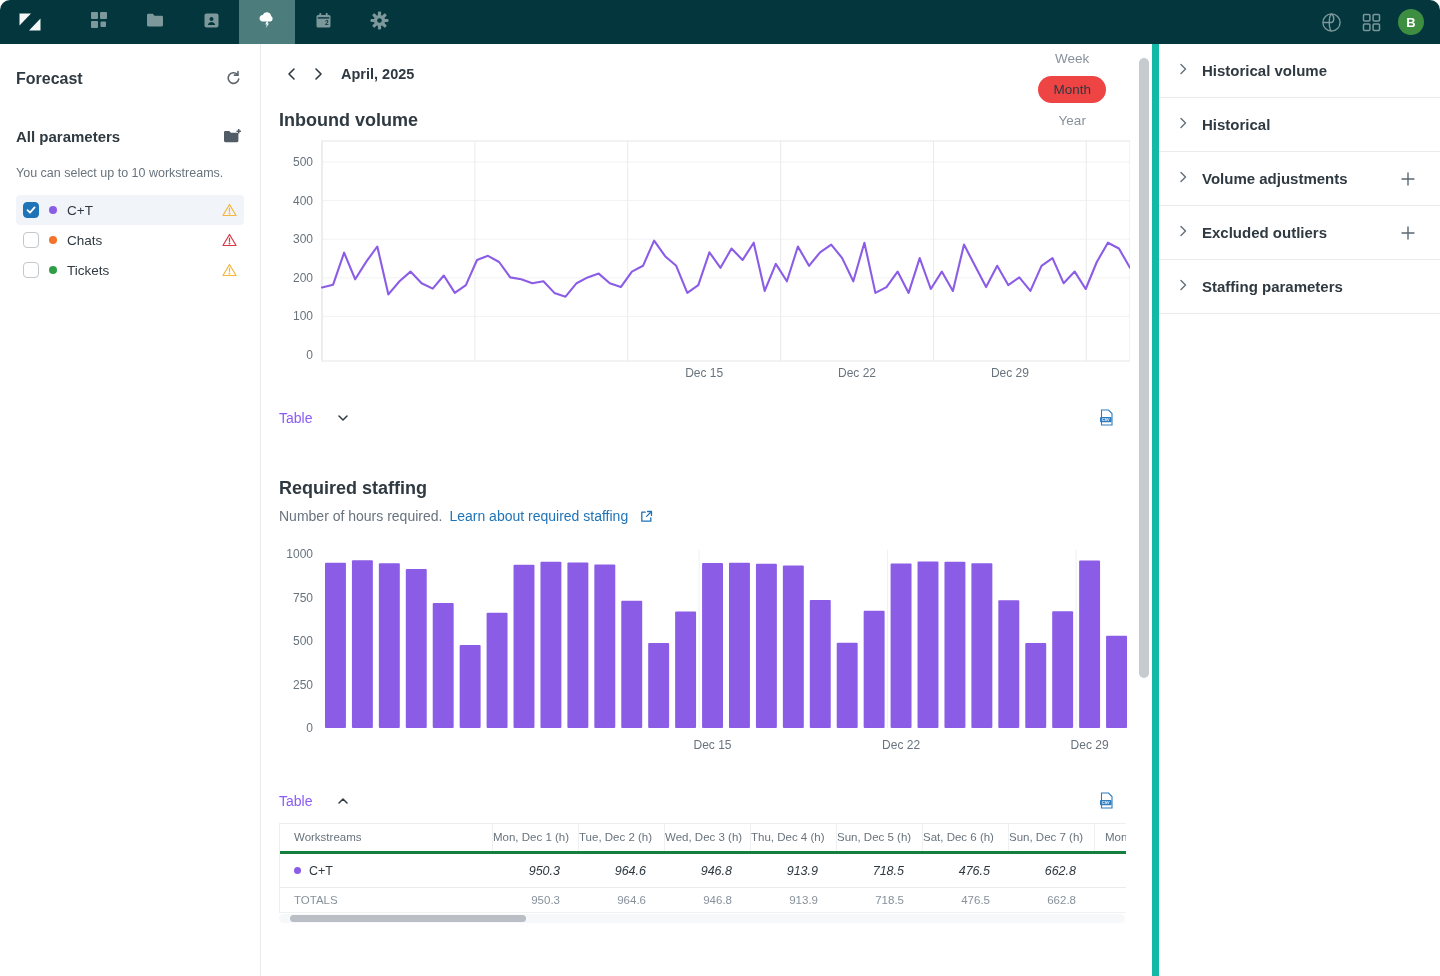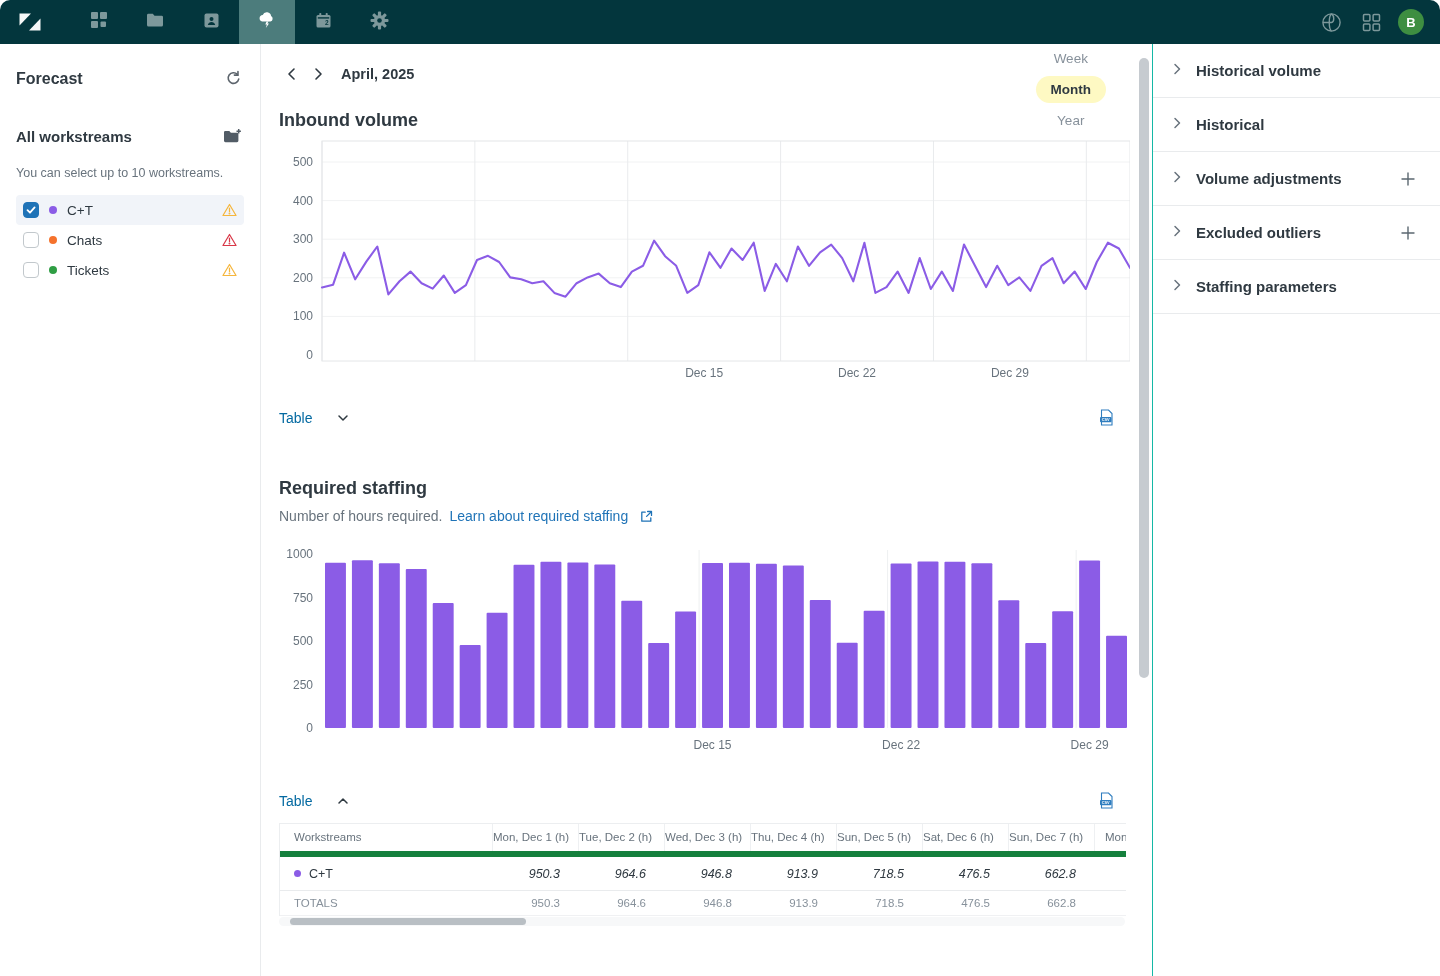--- a/index.html
+++ b/index.html
@@ -16,21 +16,21 @@
   .nav-right{margin-left:auto;display:flex;align-items:center;gap:15px;margin-right:16px;}
   .avatar{width:26px;height:26px;border-radius:50%;background:#3e8e41;color:#fff;font-size:13px;font-weight:bold;
           display:flex;align-items:center;justify-content:center;}
 
   
   .body-row{flex:1;display:flex;min-height:0;}
   .left-panel{width:261px;flex:0 0 261px;border-right:1px solid #e9ebed;box-sizing:border-box;padding:24px 16px 0;}
   .main{flex:1;min-width:0;box-sizing:border-box;padding:0 0 0 18px;overflow:hidden;}
   .vscroll{flex:0 0 16px;position:relative;background:#fff;}
   .vthumb{position:absolute;left:3px;top:14px;width:10px;height:620px;border-radius:5px;background:#c6cbd0;}
-  .right-panel{width:288px;flex:0 0 288px;border-left:1px solid #14b8a6;box-sizing:border-box;}
+  .right-panel{width:288px;flex:0 0 288px;border-left:7px solid #14b8a6;box-sizing:border-box;}
 
   
   .lp-header{display:flex;align-items:center;justify-content:space-between;}
   .lp-title{font-size:16px;font-weight:bold;}
   .icon-btn{border:none;background:none;padding:2px;cursor:pointer;display:flex;align-items:center;}
   .lp-section-head{margin-top:37px;display:flex;align-items:center;justify-content:space-between;}
   .lp-section-title{font-size:15px;font-weight:bold;}
   .lp-hint{margin-top:19px;font-size:12.5px;color:#68737d;}
   .ws-list{margin-top:15px;}
   .ws-row{display:flex;align-items:center;height:30px;padding:0 7px;border-radius:4px;gap:10px;cursor:pointer;}
@@ -42,39 +42,39 @@
   .ws-label{font-size:13.5px;}
   .warn-icon{margin-left:auto;display:flex;}
 
   
   .main-header{height:42px;display:flex;align-items:center;margin-top:9px;}
   .nav-chev{width:26px;height:26px;border:none;background:none;cursor:pointer;display:flex;align-items:center;justify-content:center;padding:0;}
   .date-label{font-size:14.5px;font-weight:bold;margin-left:10px;}
   .range-toggle{margin-left:auto;margin-right:30px;display:flex;align-items:center;gap:4px;flex-direction:column;}
   .range-opt{border:none;background:none;font-family:inherit;font-size:13.5px;color:#87919b;
              padding:6px 15px;border-radius:15px;cursor:pointer;}
-  .range-opt.selected{background:#fef9c3;color:#2f3941;font-weight:bold;}
+  .range-opt.selected{background:#ef4444;color:#2f3941;font-weight:normal;}
 
   .section-title{font-size:18px;font-weight:bold;margin:15px 0 0;}
   .chart-svg{display:block;margin-top:8px;}
   .axis-text{font-size:12px;fill:#68737d;}
 
   .table-toggle-row{display:flex;align-items:center;margin-top:24px;padding-right:20px;}
   .table-toggle{display:flex;align-items:center;gap:25px;border:none;background:none;font-family:inherit;
-                font-size:14px;color:#0369a1;cursor:pointer;padding:0;}
+                font-size:14px;color:#8b5cf6;cursor:pointer;padding:0;}
   .csv-btn{margin-left:auto;}
 
   .staffing-head{margin-top:50px;}
   .subtitle-row{display:flex;align-items:center;gap:7px;margin-top:9px;font-size:14px;color:#68737d;}
   .link{color:#1f73b7;cursor:pointer;display:flex;align-items:center;gap:12px;}
 
   
   .data-table{margin-top:12px;width:846px;border-top:1px solid #eceef0;border-left:1px solid #eceef0;overflow:hidden;}
   .tr{display:flex;align-items:center;}
-  .th-row{height:27px;color:#68737d;font-size:11.5px;border-bottom:6px solid #15803d;}
+  .th-row{height:27px;color:#68737d;font-size:11.5px;border-bottom:3px solid #15803d;}
   .cell{width:86px;box-sizing:border-box;text-align:right;padding-right:18px;white-space:nowrap;flex:0 0 86px;}
   .cell-first{width:212px;flex:0 0 212px;text-align:left;padding-left:14px;display:flex;align-items:center;gap:8px;}
   .th-row .cell{border-left:1px solid #eef0f2;line-height:27px;height:27px;}
   .th-row .cell-first{border-left:none;}
   .cell-last{width:60px;flex:0 0 60px;text-align:left;padding-left:10px;overflow:hidden;}
   .body-tr{height:33px;border-bottom:1px solid #e9ebed;font-size:12.5px;}
   .body-tr .val{font-style:italic;}
   .totals-tr{height:24px;font-size:11.5px;color:#87919b;border-bottom:1px solid #f0f1f3;}
   .hscroll{width:846px;height:9px;background:#f7f8f9;border-radius:5px;margin-top:1px;position:relative;}
   .hthumb{position:absolute;left:11px;top:1px;width:236px;height:7px;border-radius:4px;background:#b9bfc4;cursor:pointer;}
@@ -171,21 +171,21 @@
       <div class="lp-header">
         <span class="lp-title">Forecast</span>
         <button class="icon-btn">
           <svg width="17" height="17" viewBox="0 0 16 16" fill="none" stroke="#5c646c" stroke-width="1.5" stroke-linecap="round">
             <path d="M12.9 8.6A5 5 0 1 1 11.6 4.1"></path>
             <path d="M12.2 1.4v3.4H8.8"></path>
           </svg>
         </button>
       </div>
       <div class="lp-section-head">
-        <span class="lp-section-title">All workstreams</span>
+        <span class="lp-section-title">All parameters</span>
         <button class="icon-btn">
           <svg width="19" height="17" viewBox="0 0 19 17">
             <path d="M1 4.2a1.3 1.3 0 0 1 1.3-1.3h4l1.6 1.8h6.2a1.3 1.3 0 0 1 1.3 1.3v6.8a1.4 1.4 0 0 1-1.4 1.4H2.4A1.4 1.4 0 0 1 1 12.8z" fill="#525c66"></path>
             <path d="M15.7 1v4.4M13.5 3.2h4.4" stroke="#525c66" stroke-width="1.5"></path>
           </svg>
         </button>
       </div>
       <div class="lp-hint">You can select up to 10 workstreams.</div>
       <div class="ws-list" id="ws-list">
           <div class="ws-row selected">

